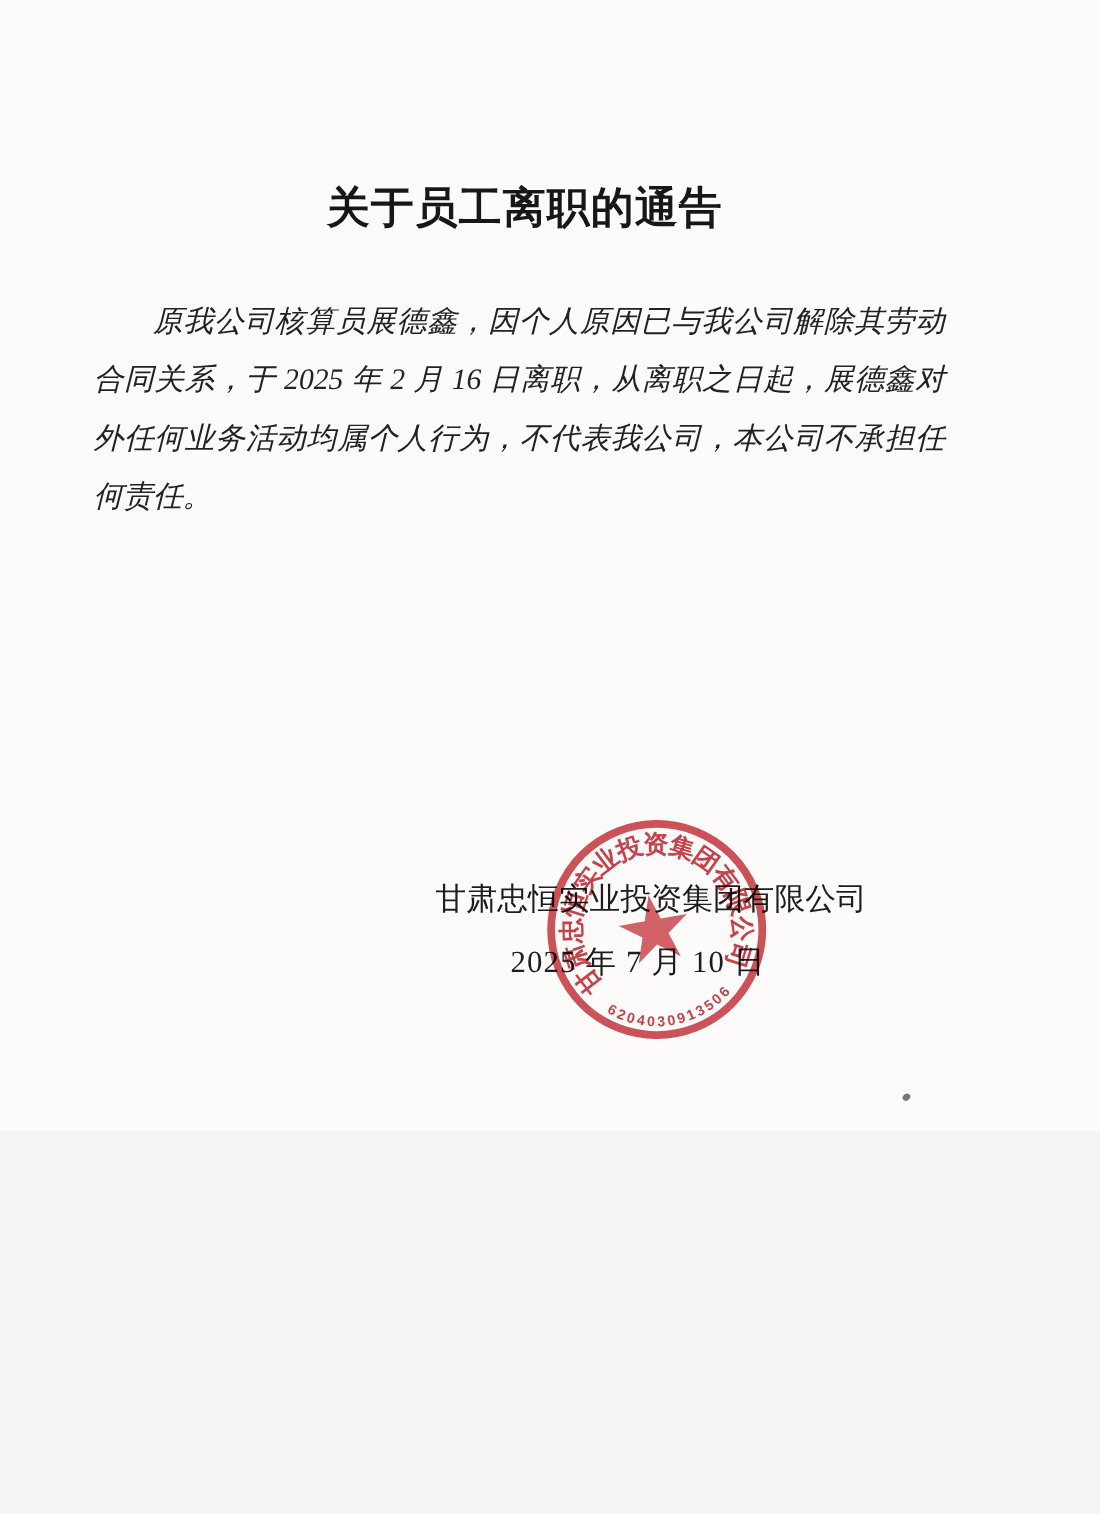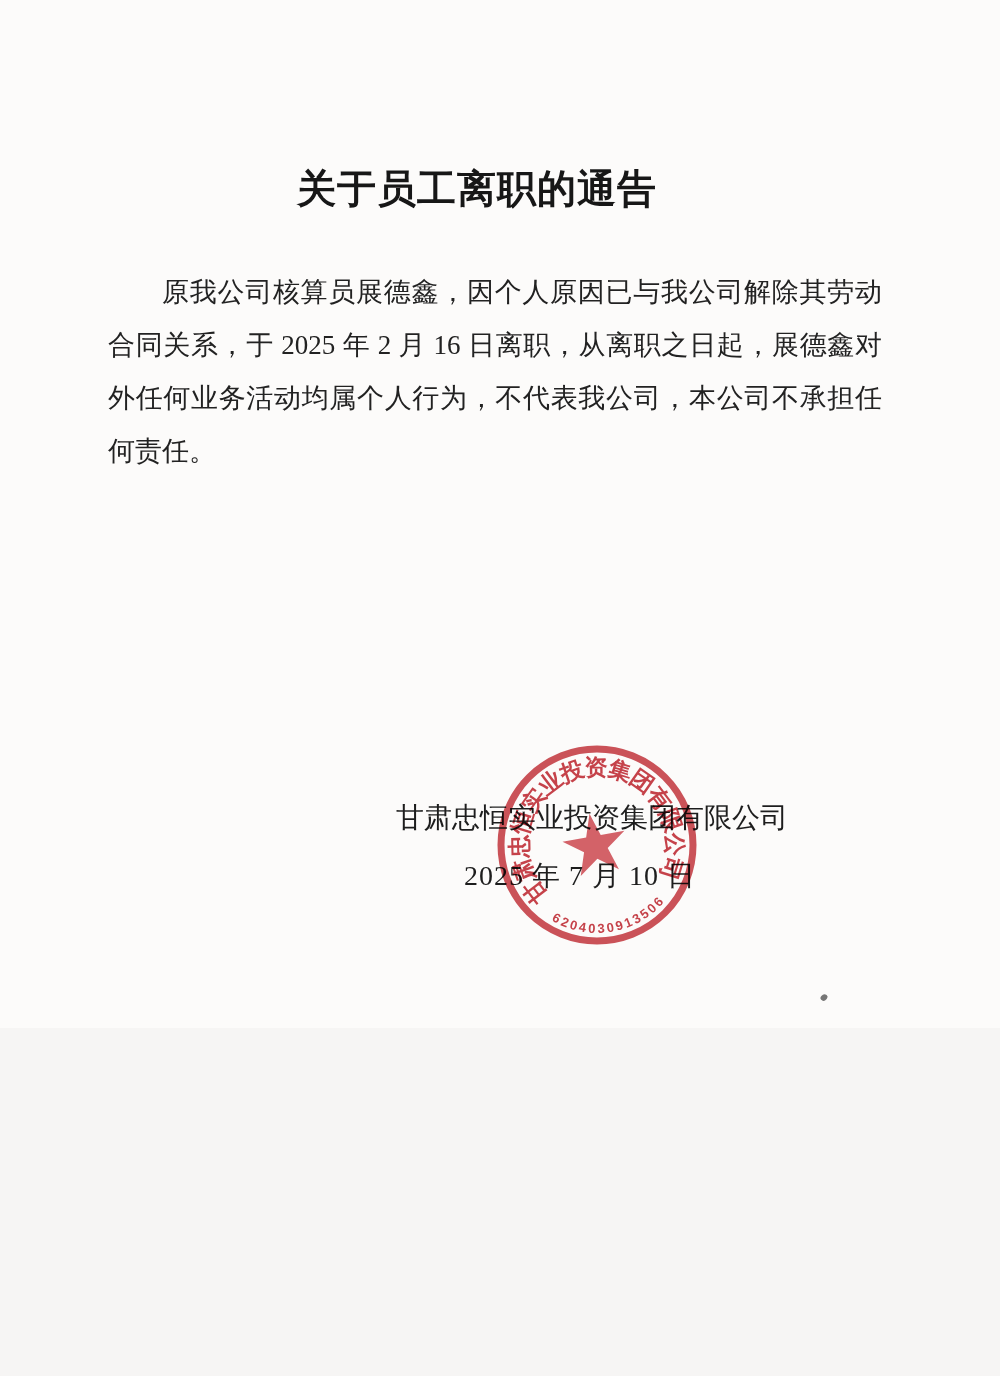--- a/index.html
+++ b/index.html
@@ -19,21 +19,21 @@
     position: absolute;
     top: 162px; left: -23px; width: 1000px;
     text-align: center;
     font-size: 39px;
     font-weight: 700;
     letter-spacing: 1px;
     color: #171717;
   }
   .notice-body-block {
     position: absolute;
-    top: 266px; left: 108px; width: 774px;
+    top: 266px; left: 85px; width: 774px; font-style: italic;
   }
   .notice-body-block p {
     margin: 0;
     font-size: 27px;
     line-height: 53px;
     text-align: justify;
     text-justify: inter-ideograph;
     text-indent: 54px;
     color: #222;
   }

